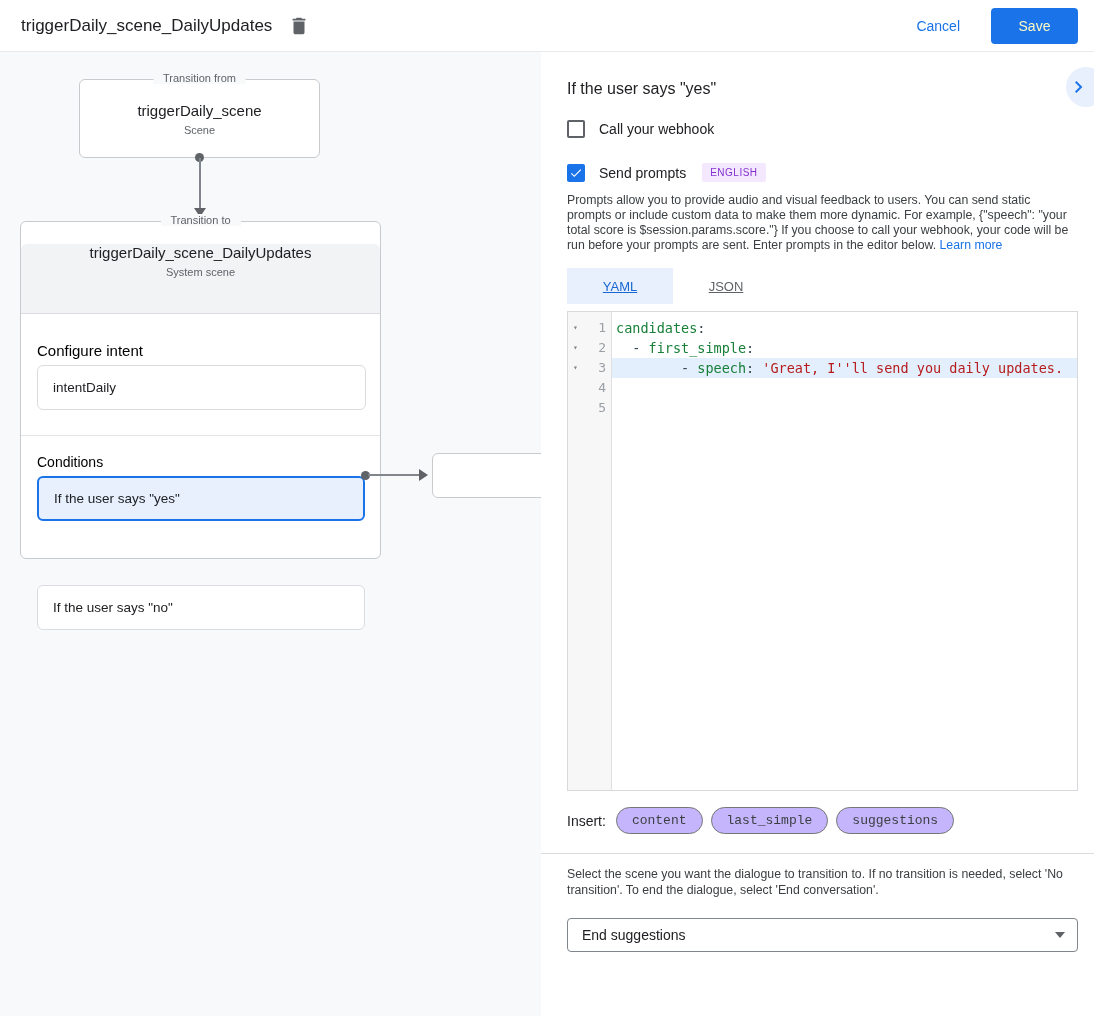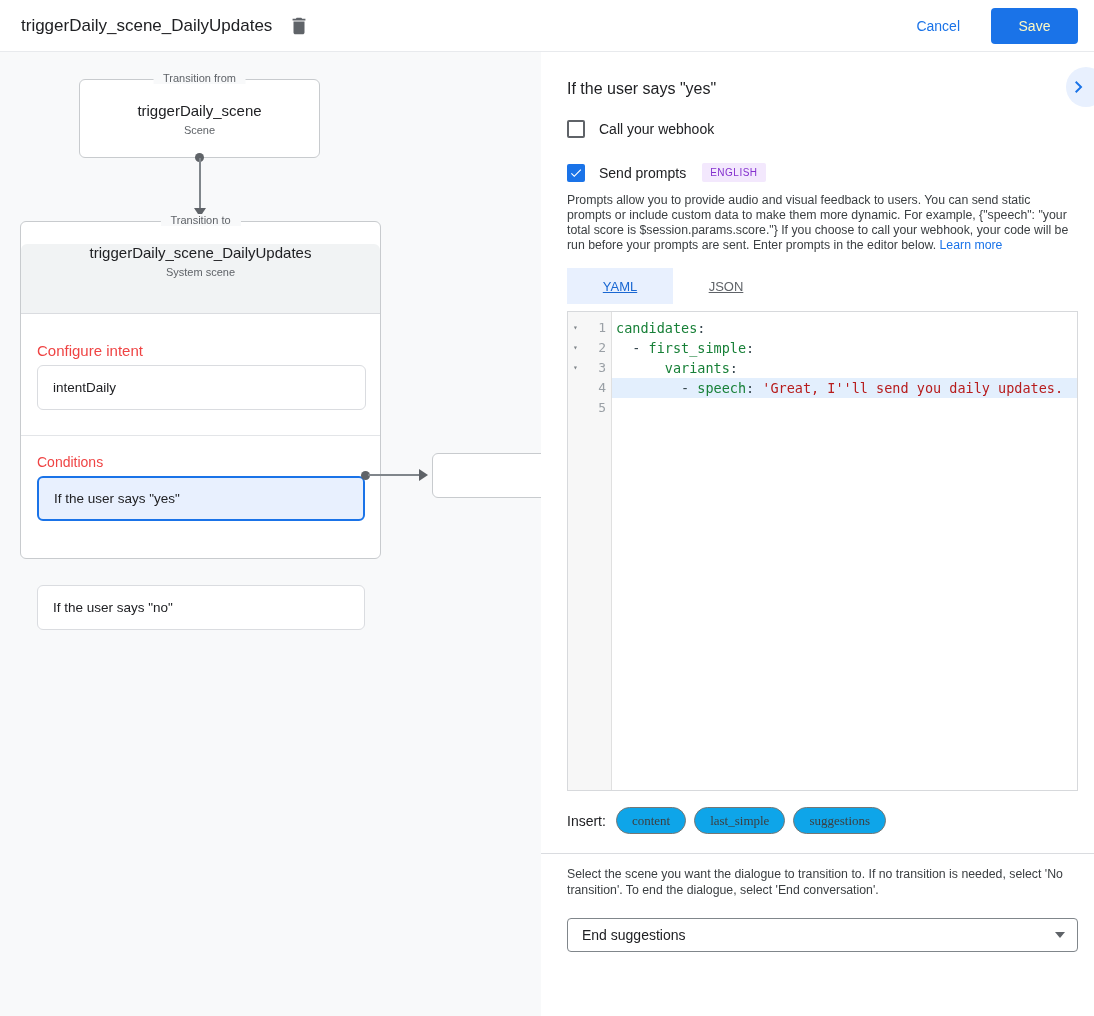--- a/index.html
+++ b/index.html
@@ -34,21 +34,21 @@
   .dot { position:absolute; width:9px; height:9px; border-radius:50%; background:#5f6368; }
   .dot-top { left:195px; top:101px; }
   .arrow-down { position:absolute; left:194px; top:156px; width:0; height:0;
                 border-left:6px solid transparent; border-right:6px solid transparent;
                 border-top:9px solid #5f6368; }
 
   .to-box { left:20px; top:169px; width:361px; height:338px; }
   .to-head { background:#f1f3f4; border-bottom:1px solid #dadce0; border-radius:6px 6px 0 0;
              height:70px; text-align:center; }
   .to-body { position:relative; height:267px; }
-  .section-label { font-size:15px; color:#ef4444; }
+  .section-label { font-size:15px; color:#000000; }
   .cfg-label { position:absolute; left:16px; top:28px; }
   .intent-input { position:absolute; left:16px; top:51px; width:329px; height:45px; background:#fff;
                   border:1px solid #dadce0; border-radius:6px; font-size:13.5px; color:#202124;
                   display:flex; align-items:center; padding-left:15px; }
   .body-divider { position:absolute; left:0; top:121px; width:100%; height:1px; background:#e3e5e8; }
   .cond-label { position:absolute; left:16px; top:140px; font-size:14px; }
   .cond { position:absolute; left:16px; width:328px; height:45px; border-radius:6px;
           display:flex; align-items:center; padding-left:15px; font-size:13.5px; color:#202124; cursor:pointer; }
   .cond-yes { top:162px; background:#e8f0fe; border:2px solid #1a73e8; }
   .cond-no  { top:271px; background:#fff; border:1px solid #dadce0; }
@@ -90,22 +90,22 @@
   .lnum { flex:1; text-align:right; padding-right:5px; color:#9aa0a6; font-size:13px; }
   .code { flex:1; padding-top:6px; overflow:hidden; cursor:text; }
   .code-row { height:20px; white-space:pre; padding-left:4px; }
   .code-row.hl { background:#e3effd; }
   .tok-key { color:#188038; }
   .tok-punct { color:#37474f; }
   .tok-string { color:#b71c1c; }
 
   .insert-row { margin-top:16px; display:flex; align-items:center; }
   .insert-label { font-size:14px; color:#202124; margin-right:10px; }
-  .chip { border:1px solid #747775; background:#0ea5e9; border-radius:15px; height:27px; padding:0 15px;
-          font-size:13px; color:#3c4043; font-family:Liberation Serif, serif; cursor:pointer; margin-right:8px; }
+  .chip { border:1px solid #747775; background:#c4b5fd; border-radius:15px; height:27px; padding:0 15px;
+          font-size:13px; color:#3c4043; font-family:Liberation Mono, monospace; cursor:pointer; margin-right:8px; }
 
   .full-divider { margin:19px -16px 0 -26px; height:1px; background:#dadce0; border:none; }
 
   .transition-title { margin-top:27px; font-size:16px; color:#202124; }
   .transition-desc { margin-top:12px; font-size:12.3px; line-height:16px; color:#3c4043; max-width:516px; }
   .dropdown { margin-top:20px; width:511px; height:34px; border:1px solid #80868b; border-radius:4px;
               display:flex; align-items:center; padding:0 12px 0 14px; font-size:14px; color:#202124;
               cursor:pointer; background:#fff; }
   .dropdown-value { flex:1; }
   .caret { width:0; height:0; border-left:5px solid transparent; border-right:5px solid transparent;
@@ -218,21 +218,20 @@
             <span class="lnum">4</span>
           </div>
           <div class="gutter-row">
             <span class="fold"></span>
             <span class="lnum">5</span>
           </div>
         </div>
       <div class="code" id="code">
           <div class="code-row"><span class="tok-key">candidates</span><span class="tok-punct">:</span></div>
           <div class="code-row"><span class="tok-punct">  - </span><span class="tok-key">first_simple</span><span class="tok-punct">:</span></div>
-          <div class="code-row"><span class="tok-punct">      </span><span class="tok-key">variants</span><span class="tok-punct">:</span></div>
           <div class="code-row hl"><span class="tok-punct">        - </span><span class="tok-key">speech</span><span class="tok-punct">: </span><span class="tok-string">'Great, I''ll send you daily updates.</span></div>
           <div class="code-row"></div>
         </div>
     </div>
 
     <div class="insert-row">
       <span class="insert-label">Insert:</span>
       <button class="chip">content</button>
       <button class="chip">last_simple</button>
       <button class="chip">suggestions</button>

